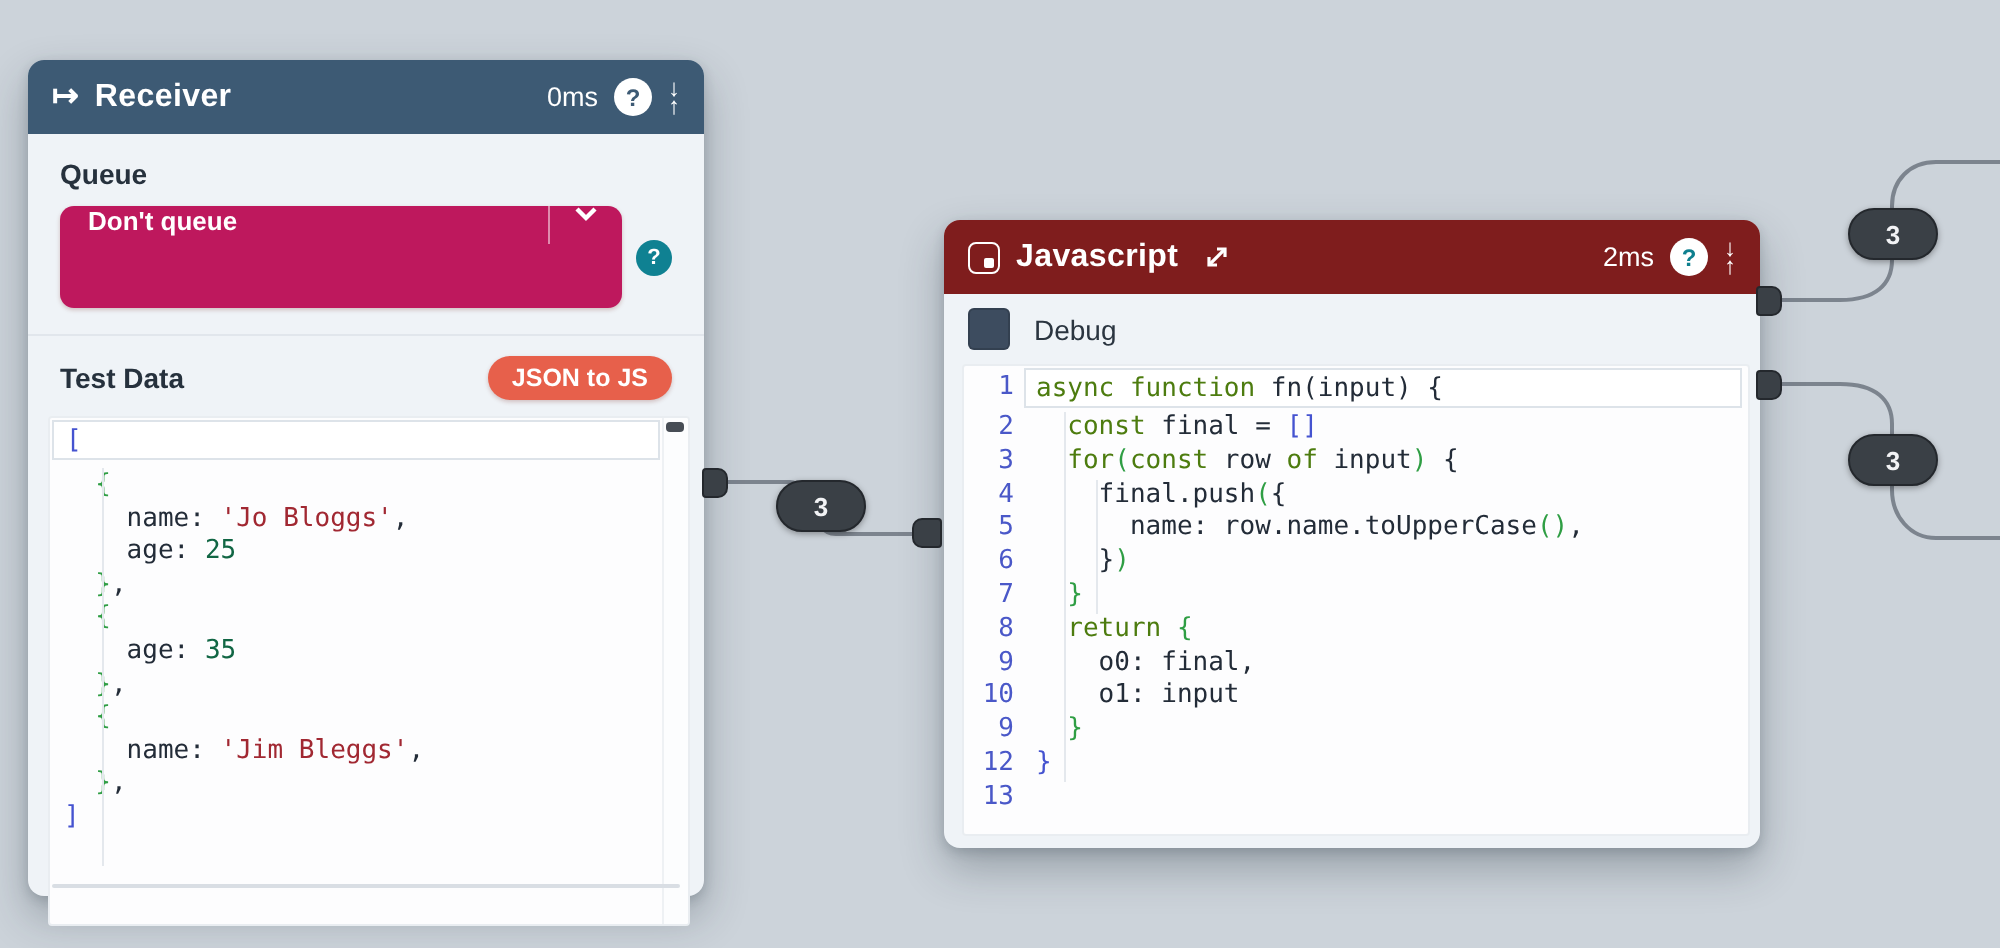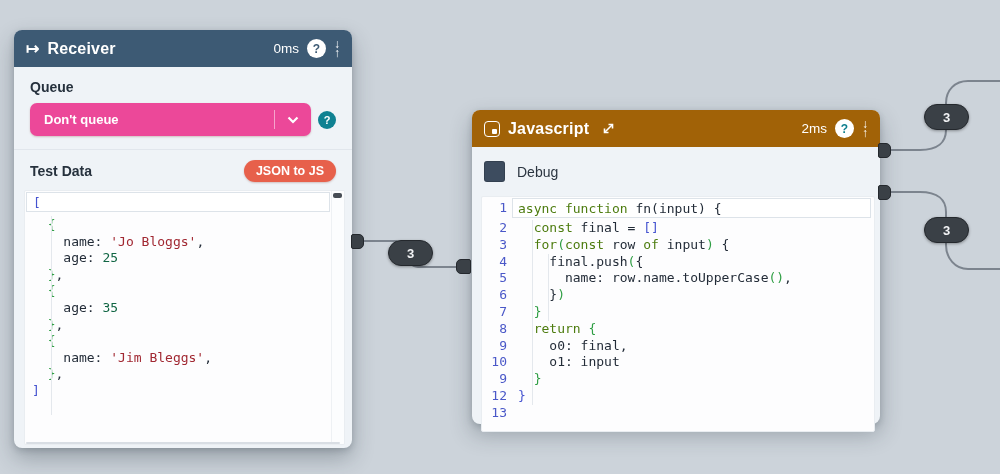--- a/index.html
+++ b/index.html
@@ -33,21 +33,21 @@
     background:#eff3f7; border-radius:8px;
     box-shadow:0 10px 22px rgba(30,42,54,.30), 0 2px 6px rgba(30,42,54,.18);
   }
   #receiver-panel { left:14px; top:30px; width:338px; height:418px; }
   #js-panel { left:472px; top:110px; width:408px; height:314px; }
   .hdr {
     height:37px; border-radius:8px 8px 0 0;
     display:flex; align-items:center; padding:0 12px; gap:8px; color:#fff;
   }
   #receiver-panel .hdr { background:#3d5a74; }
-  #js-panel .hdr { background:#a16207; }
+  #js-panel .hdr { background:#7f1d1d; }
   .hdr .title { font-weight:bold; font-size:16px; letter-spacing:.2px; }
   .hdr .spacer { flex:1; }
   .hdr .ms { font-size:13.5px; }
   .maps-to { font-size:16px; font-weight:bold; line-height:1; }
   .help-circle {
     width:19px; height:19px; border-radius:50%; background:#fff;
     font-size:12px; font-weight:bold;
     display:flex; align-items:center; justify-content:center; cursor:pointer;
   }
   #receiver-panel .hdr .help-circle { color:#3d5a74; }
@@ -61,22 +61,22 @@
   .node-glyph::after {
     content:""; position:absolute; right:2px; bottom:2px;
     width:5px; height:5px; background:#fff; border-radius:1px;
   }
   .expand-icon { width:15px; height:15px; margin-left:4px; cursor:pointer; }
   .expand-icon svg line, .expand-icon svg polyline { stroke:#fff; stroke-width:1.6; fill:none; }
   
   .field-label { font-size:14px; font-weight:bold; color:#26313d; margin:12px 16px 0; }
   .queue-row { display:flex; align-items:center; gap:7px; margin:8px 16px 0; }
   .select {
-    flex:1; height:33px; background:#ec4899; border-radius:7px;
-    display:flex; align-items:center; color:#fff; cursor:pointer;
+    flex:1; height:51px; background:#be185d; border-radius:7px;
+    display:flex; align-items:flex-start; color:#fff; cursor:pointer;
     box-shadow:0 1px 2px rgba(120,40,30,.25);
   }
   .select .sel-text { flex:1; padding-left:14px; font-size:13px; font-weight:bold; }
   .select .sel-sep { width:1px; height:19px; background:rgba(255,255,255,.5); }
   .select .sel-chev { width:36px; display:flex; align-items:center; justify-content:center; }
   .select .sel-chev svg { stroke:#fff; stroke-width:2.2; fill:none; }
   .help-teal {
     width:18px; height:18px; border-radius:50%; background:#0f8192; color:#fff;
     font-size:11px; font-weight:bold;
     display:flex; align-items:center; justify-content:center; cursor:pointer;
@@ -112,21 +112,21 @@
   .vthumb { position:absolute; top:2px; right:2px; width:9px; height:5px;
     background:#474d55; border-radius:2px; cursor:pointer; }
   
   .tk-k  { color:#4d7c0f; }
   .tk-p  { color:#232c38; }
   .tk-s  { color:#a12832; }
   .tk-n  { color:#116644; }
   .tk-ba { color:#4553d0; }
   .tk-bb { color:#2f9e44; }
   
-  .debug-row { height:49px; display:flex; align-items:center; padding:10px 12px; }
+  .debug-row { height:35px; display:flex; align-items:center; padding:10px 12px; }
   .debug-check {
     width:21px; height:21px; background:#3d4c5f; border-radius:3px; cursor:pointer;
     box-shadow:inset 0 0 0 1px rgba(0,0,0,.15);
   }
   .debug-label { font-size:14px; color:#2b3540; margin-left:12px; }
   #js-editor { margin:0 5px 6px 9px; height:236px; }
   .code-wrap { display:flex; }
   .gutter { width:30px; text-align:right; padding-right:5px;
     color:#4a58c8; flex:none; }
   .gutter .gnum { height:16.8px; line-height:16.8px; }

